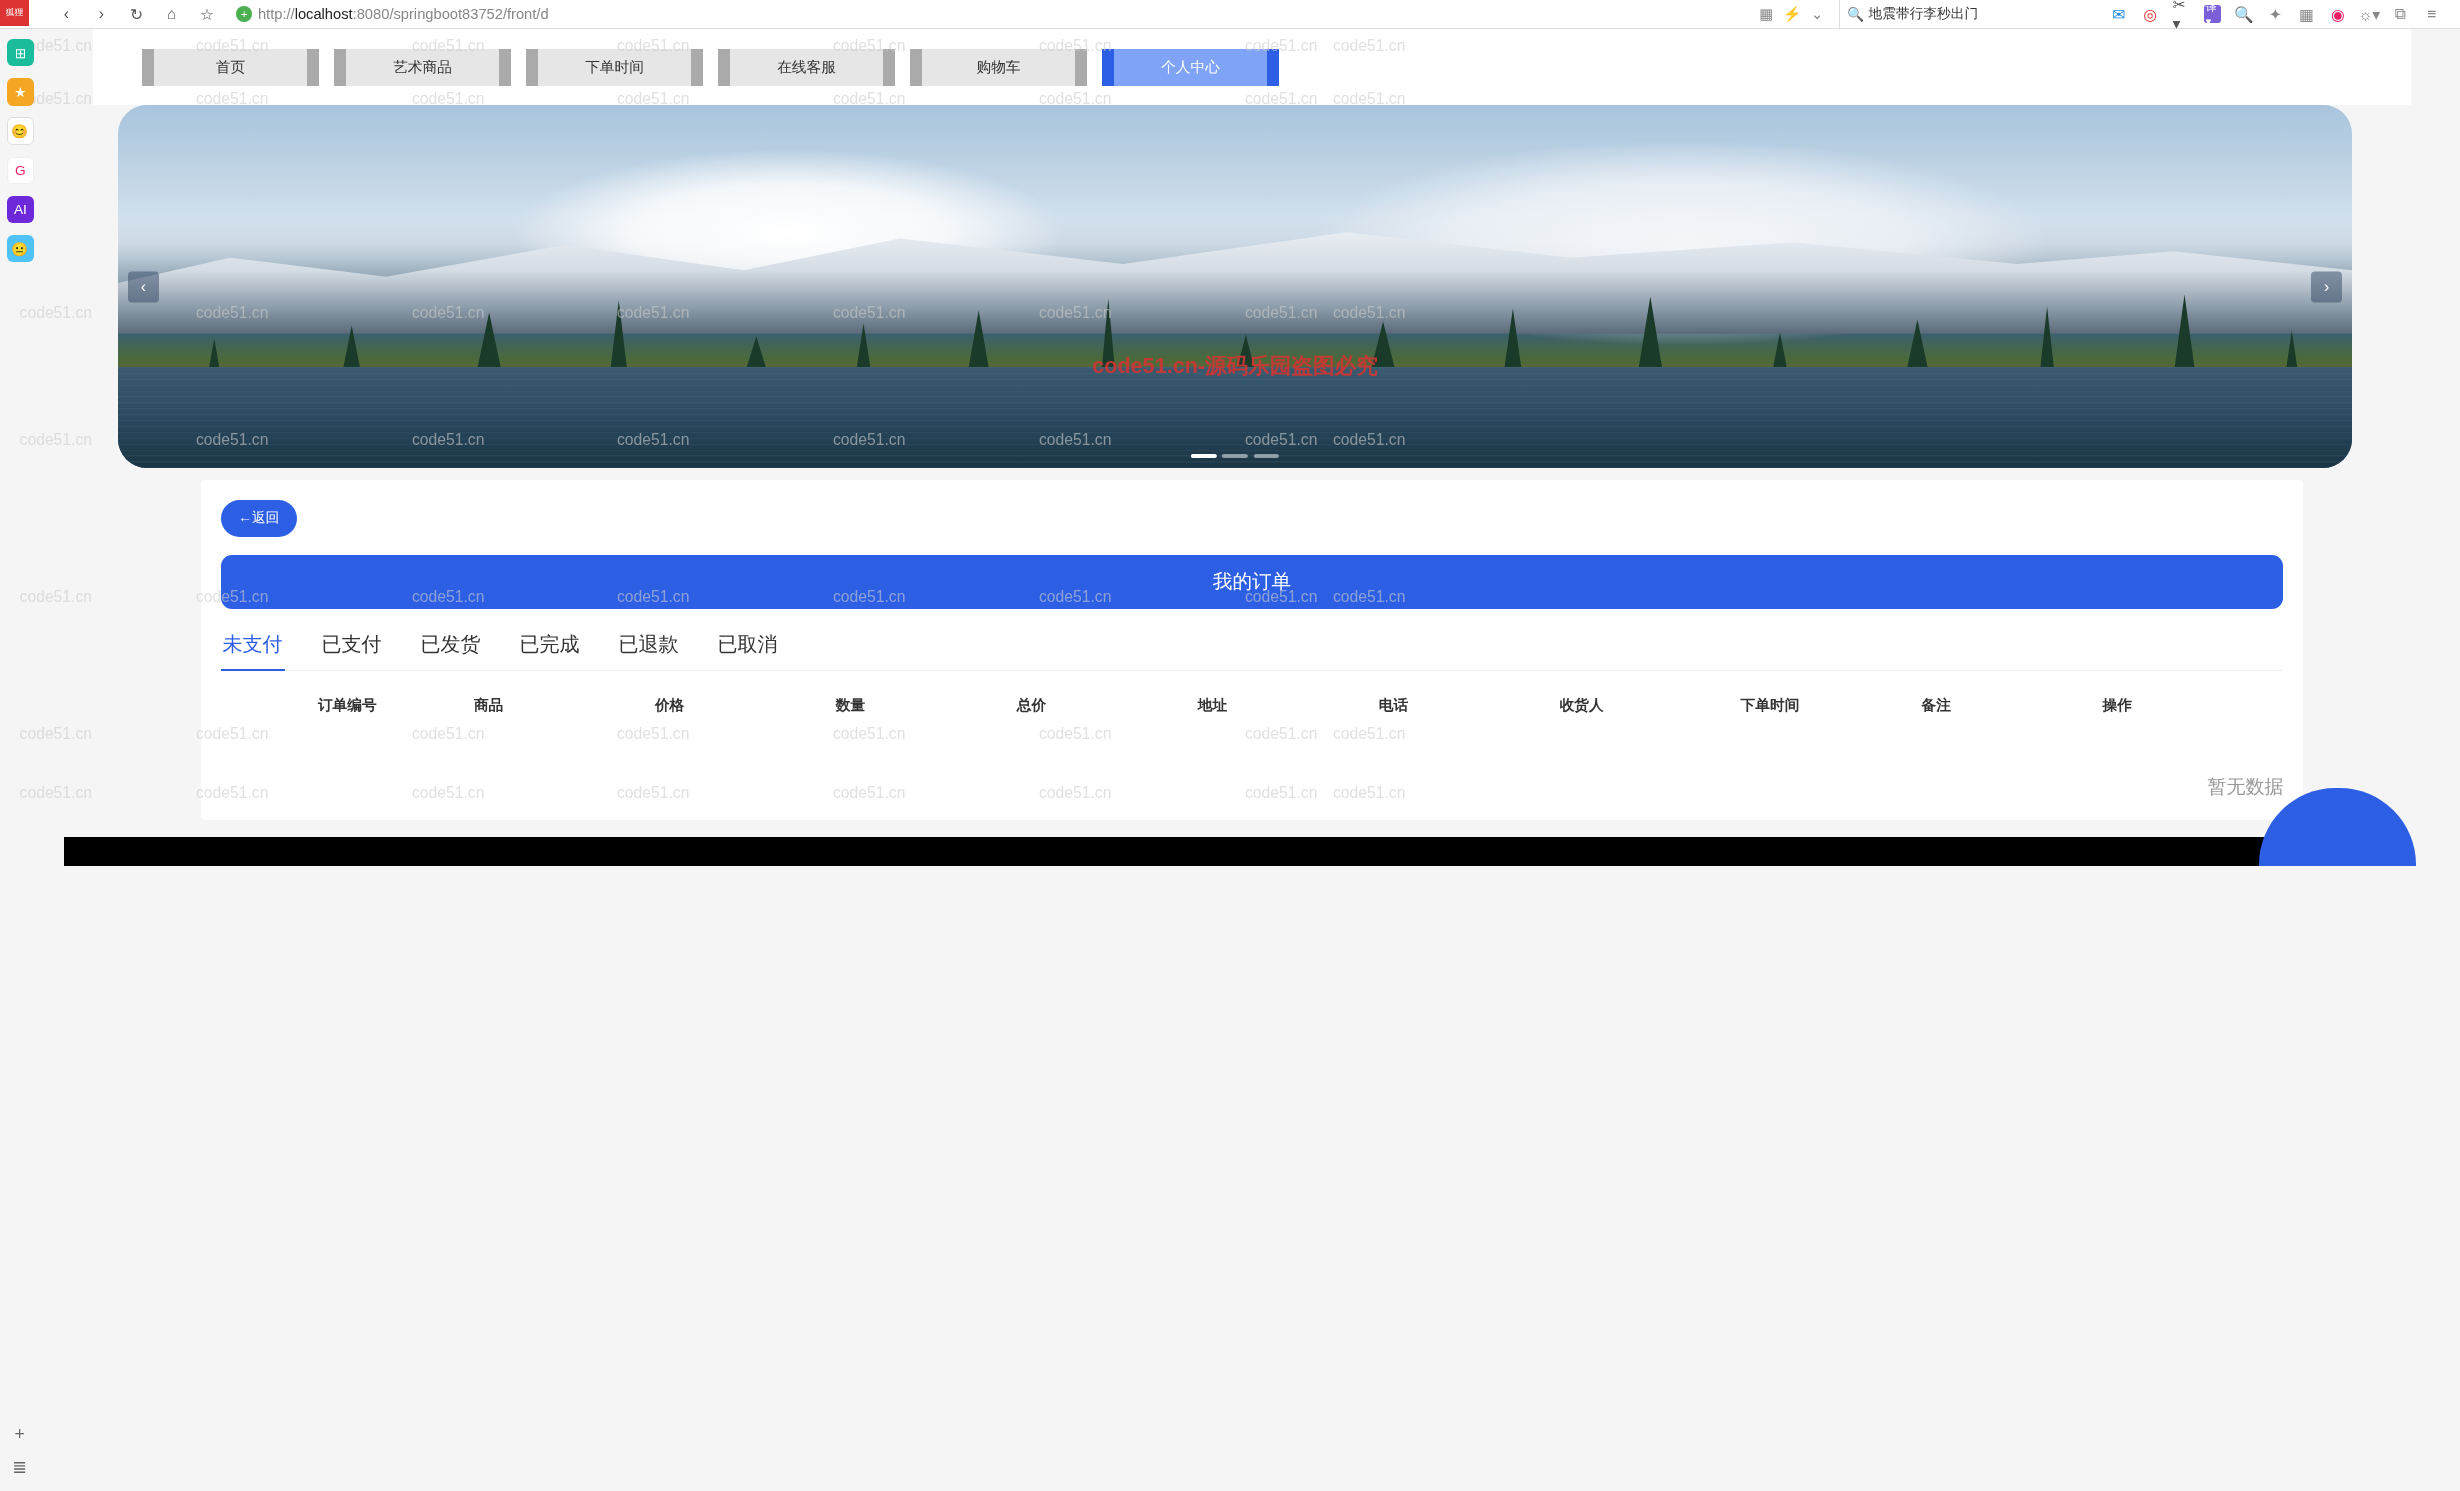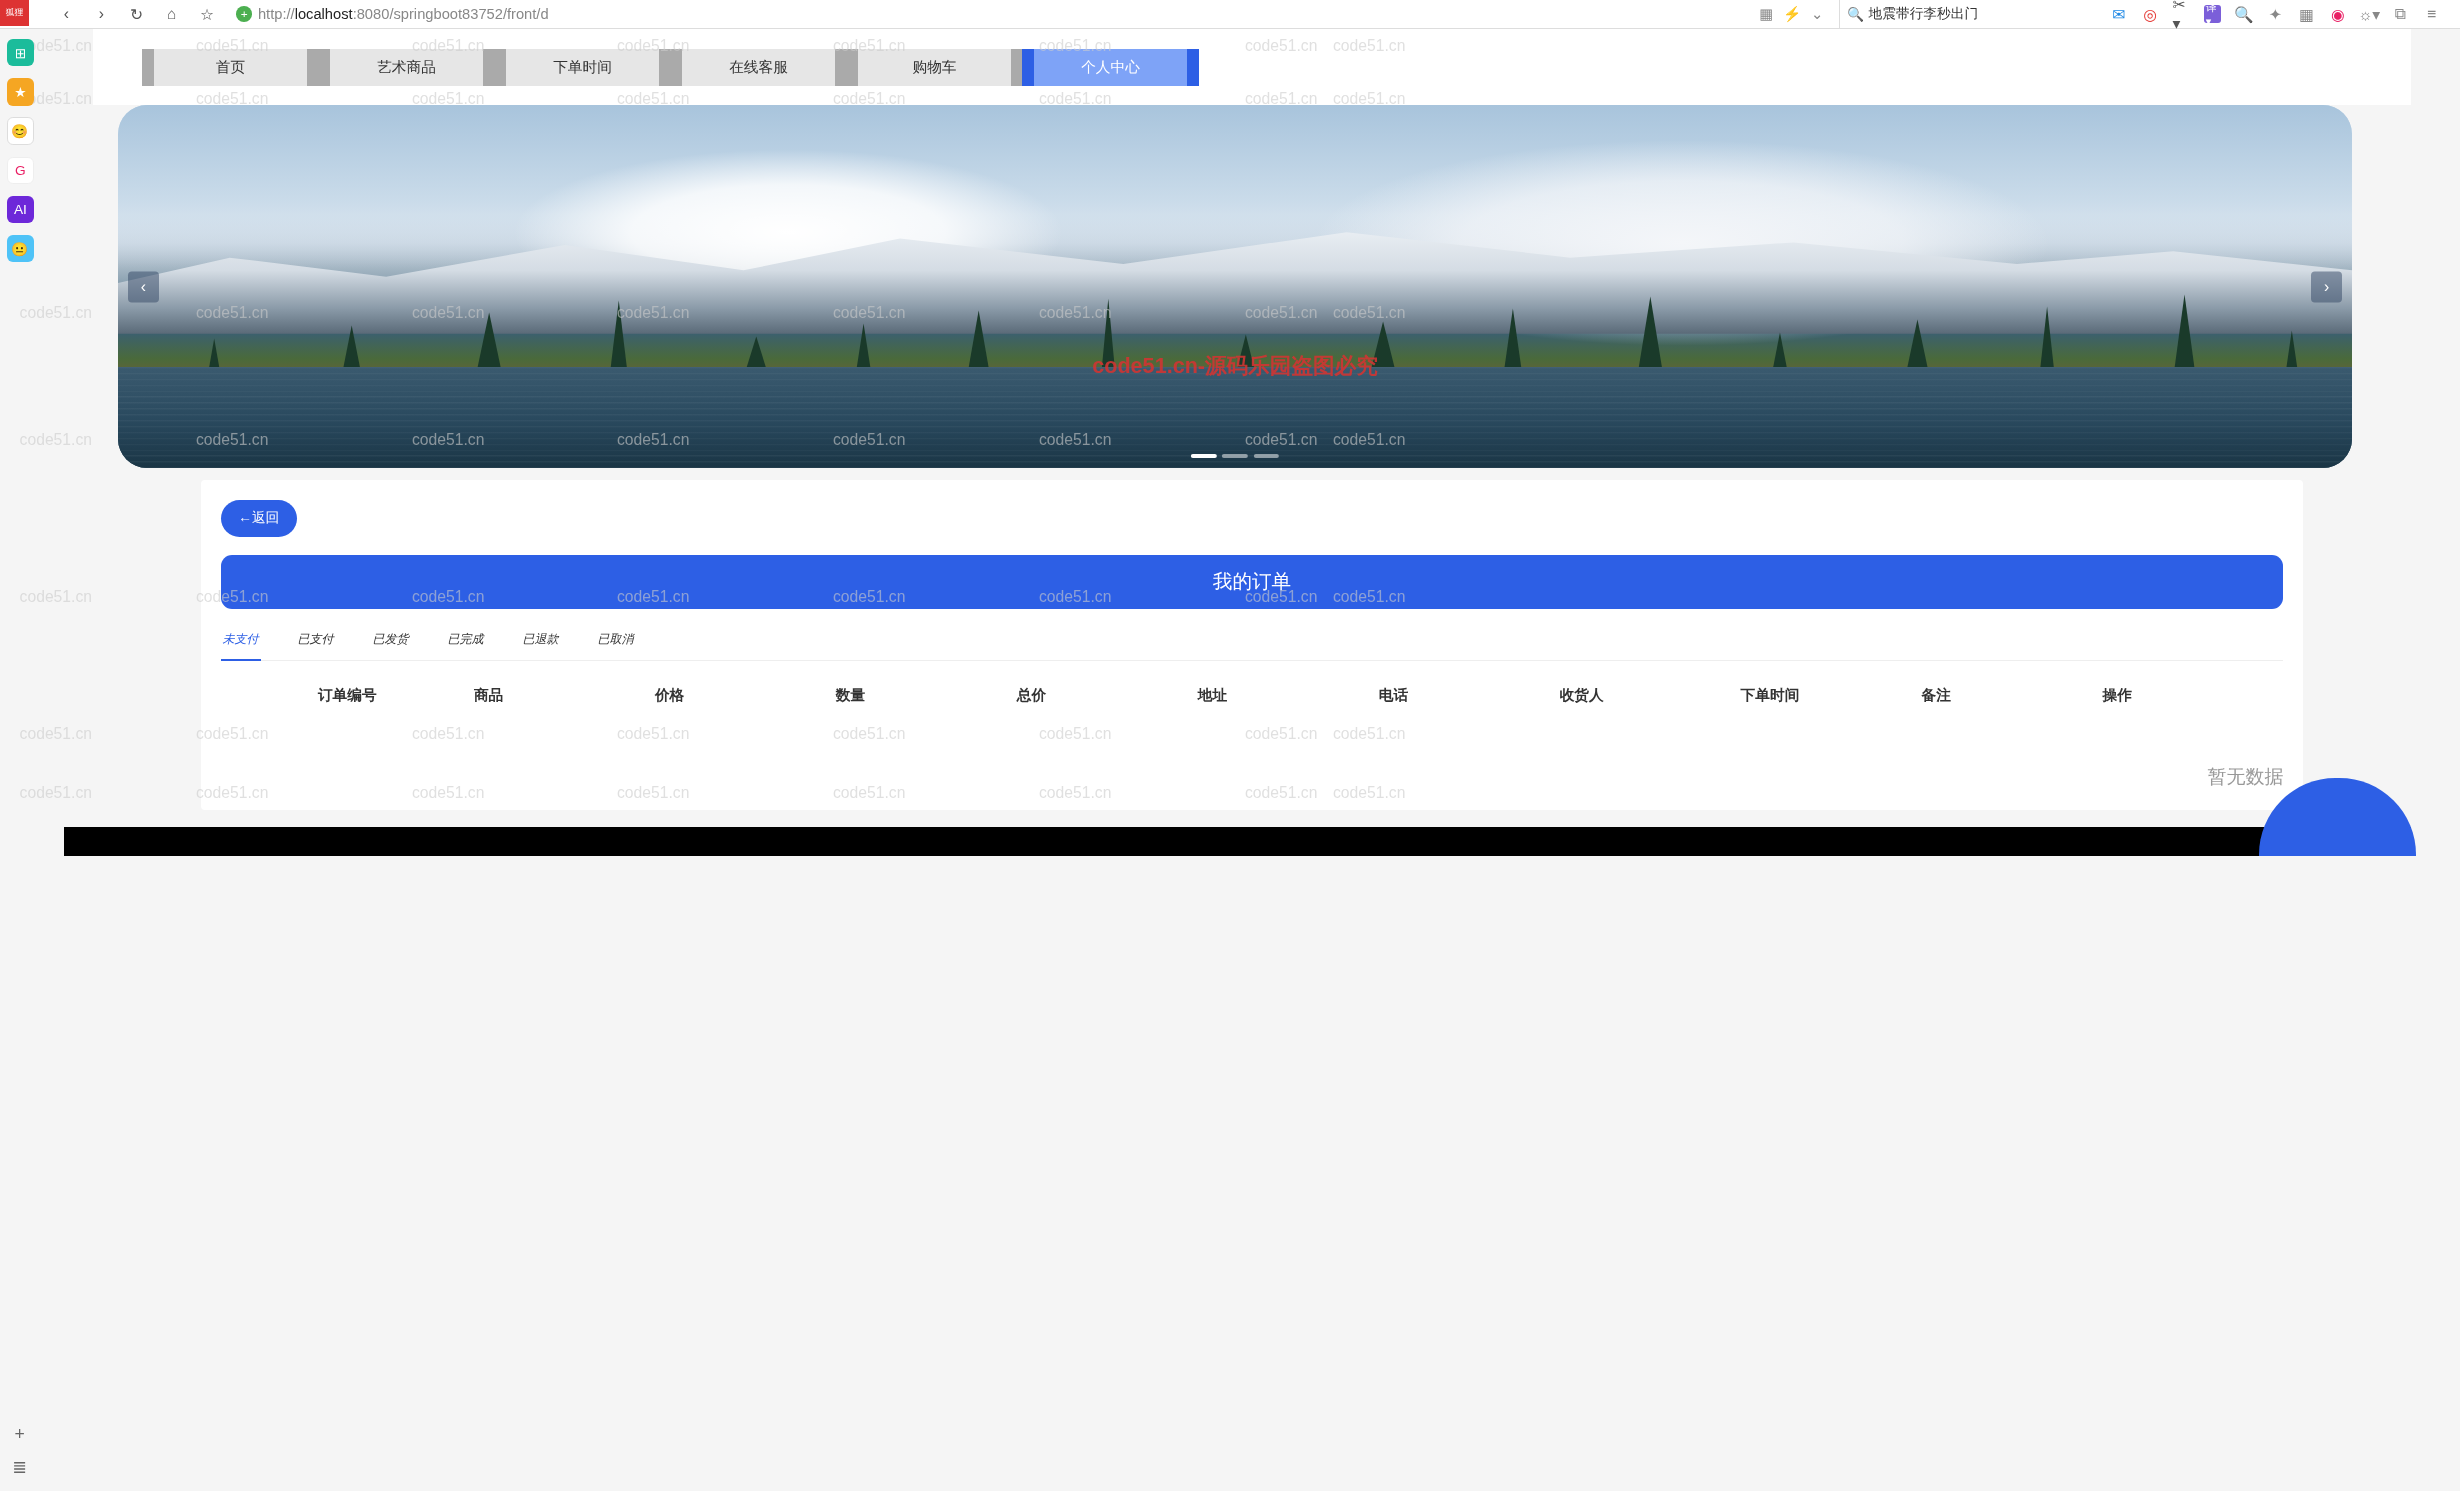--- a/index.html
+++ b/index.html
@@ -30,21 +30,21 @@
 
 
 .top-header{background:#2d5fe5;height:88px;position:relative;display:flex;align-items:center;justify-content:center;margin-left:44px;}
 .top-header .title{color:#fff;font-size:18.6px;font-weight:bold;text-align:center;}
 .top-header .user-area{position:absolute;right:17.6px;top:50%;transform:translateY(-50%);display:flex;align-items:center;gap:9.8px;}
 .top-header .uname{color:#b9c9f5;font-size:11.8px;}
 .top-header .logout{background:#fff;color:#333;border:none;padding:6.9px 13.7px;font-size:13.7px;border-radius:2.9px;cursor:pointer;}
 
 
 .nav-wrap{background:#fff;margin:0 49px;margin-left:93px;padding:19.6px 59px;position:relative;}
-.nav-row{display:flex;gap:19px;justify-content:flex-start;}
+.nav-row{display:flex;gap:35px;justify-content:flex-start;}
 .nav-item{flex:0 0 157px;height:37px;display:flex;align-items:center;position:relative;}
 .nav-item .shadow1{position:absolute;left:-9.8px;top:0;width:11.8px;height:100%;background:#aaa;}
 .nav-item .body{flex:1;height:100%;background:#e6e6e6;display:flex;align-items:center;justify-content:center;font-size:14.7px;color:#333;cursor:pointer;}
 .nav-item .shadow2{position:absolute;right:-9.8px;top:0;width:11.8px;height:100%;background:#aaa;}
 .nav-item.active .body{background:#7ea3f7;color:#fff;}
 .nav-item.active .shadow1,.nav-item.active .shadow2{background:#2d5fe5;}
 
 
 .banner{margin:0 108px 0 118px;height:363px;border-radius:29px;position:relative;overflow:hidden;background:linear-gradient(180deg,#bcd4e8 0%,#e8eef4 30%,#cfd9e3 38%,#3a5f75 62%,#4a6a3a 70%,#7a5a3a 78%,#2a4a5f 85%,#1a3a50 100%);}
 .banner-sky{position:absolute;inset:0;background:
@@ -64,21 +64,21 @@
 .banner .dots{position:absolute;bottom:9.8px;left:50%;transform:translateX(-50%);display:flex;gap:5.9px;}
 .banner .dot{width:25.5px;height:4.9px;background:rgba(255,255,255,.5);border-radius:2px;}
 .banner .dot.on{background:#fff;}
 .banner .wm-center{position:absolute;bottom:88px;left:50%;transform:translateX(-50%);color:#d03533;font-size:21.6px;font-weight:bold;opacity:.9;}
 
 
 .panel{background:#fff;margin:11.8px 157px 0 201px;padding:19.6px;border-radius:3.9px;position:relative;min-height:274px;}
 .back-btn{background:#2d5fe5;color:#fff;border:none;border-radius:21.6px;padding:9.8px 17.6px;font-size:13.7px;cursor:pointer;display:inline-flex;align-items:center;}
 .orders-title{background:#2d5fe5;color:#fff;text-align:center;padding:13.7px;font-size:19.6px;border-radius:11px;margin-top:17.6px;}
 .tabs{display:flex;gap:35px;margin-top:21.6px;border-bottom:1px solid #eee;}
-.tab{font-size:12px;color:#333;padding:0 2px 11.8px;cursor:pointer;position:relative;font-style:italic;}
+.tab{font-size:20px;color:#333;padding:0 2px 11.8px;cursor:pointer;position:relative;}
 .tab.active{color:#2d5fe5;}
 .tab.active::after{content:"";position:absolute;left:0;right:0;bottom:-1px;height:2px;background:#2d5fe5;}
 .thead{display:flex;margin-top:25.5px;font-size:14.7px;color:#333;font-weight:bold;}
 .thead>div{flex:1;}
 .thead>div:first-child{flex:1.4;text-align:center;}
 .empty{text-align:right;color:#999;margin-top:59px;font-size:19px;}
 
 
 .corner-bubble{position:absolute;right:44px;bottom:-9.8px;width:157px;height:88px;background:#2d5fe5;border-radius:78px 78px 0 11.8px;z-index:0;}
 

